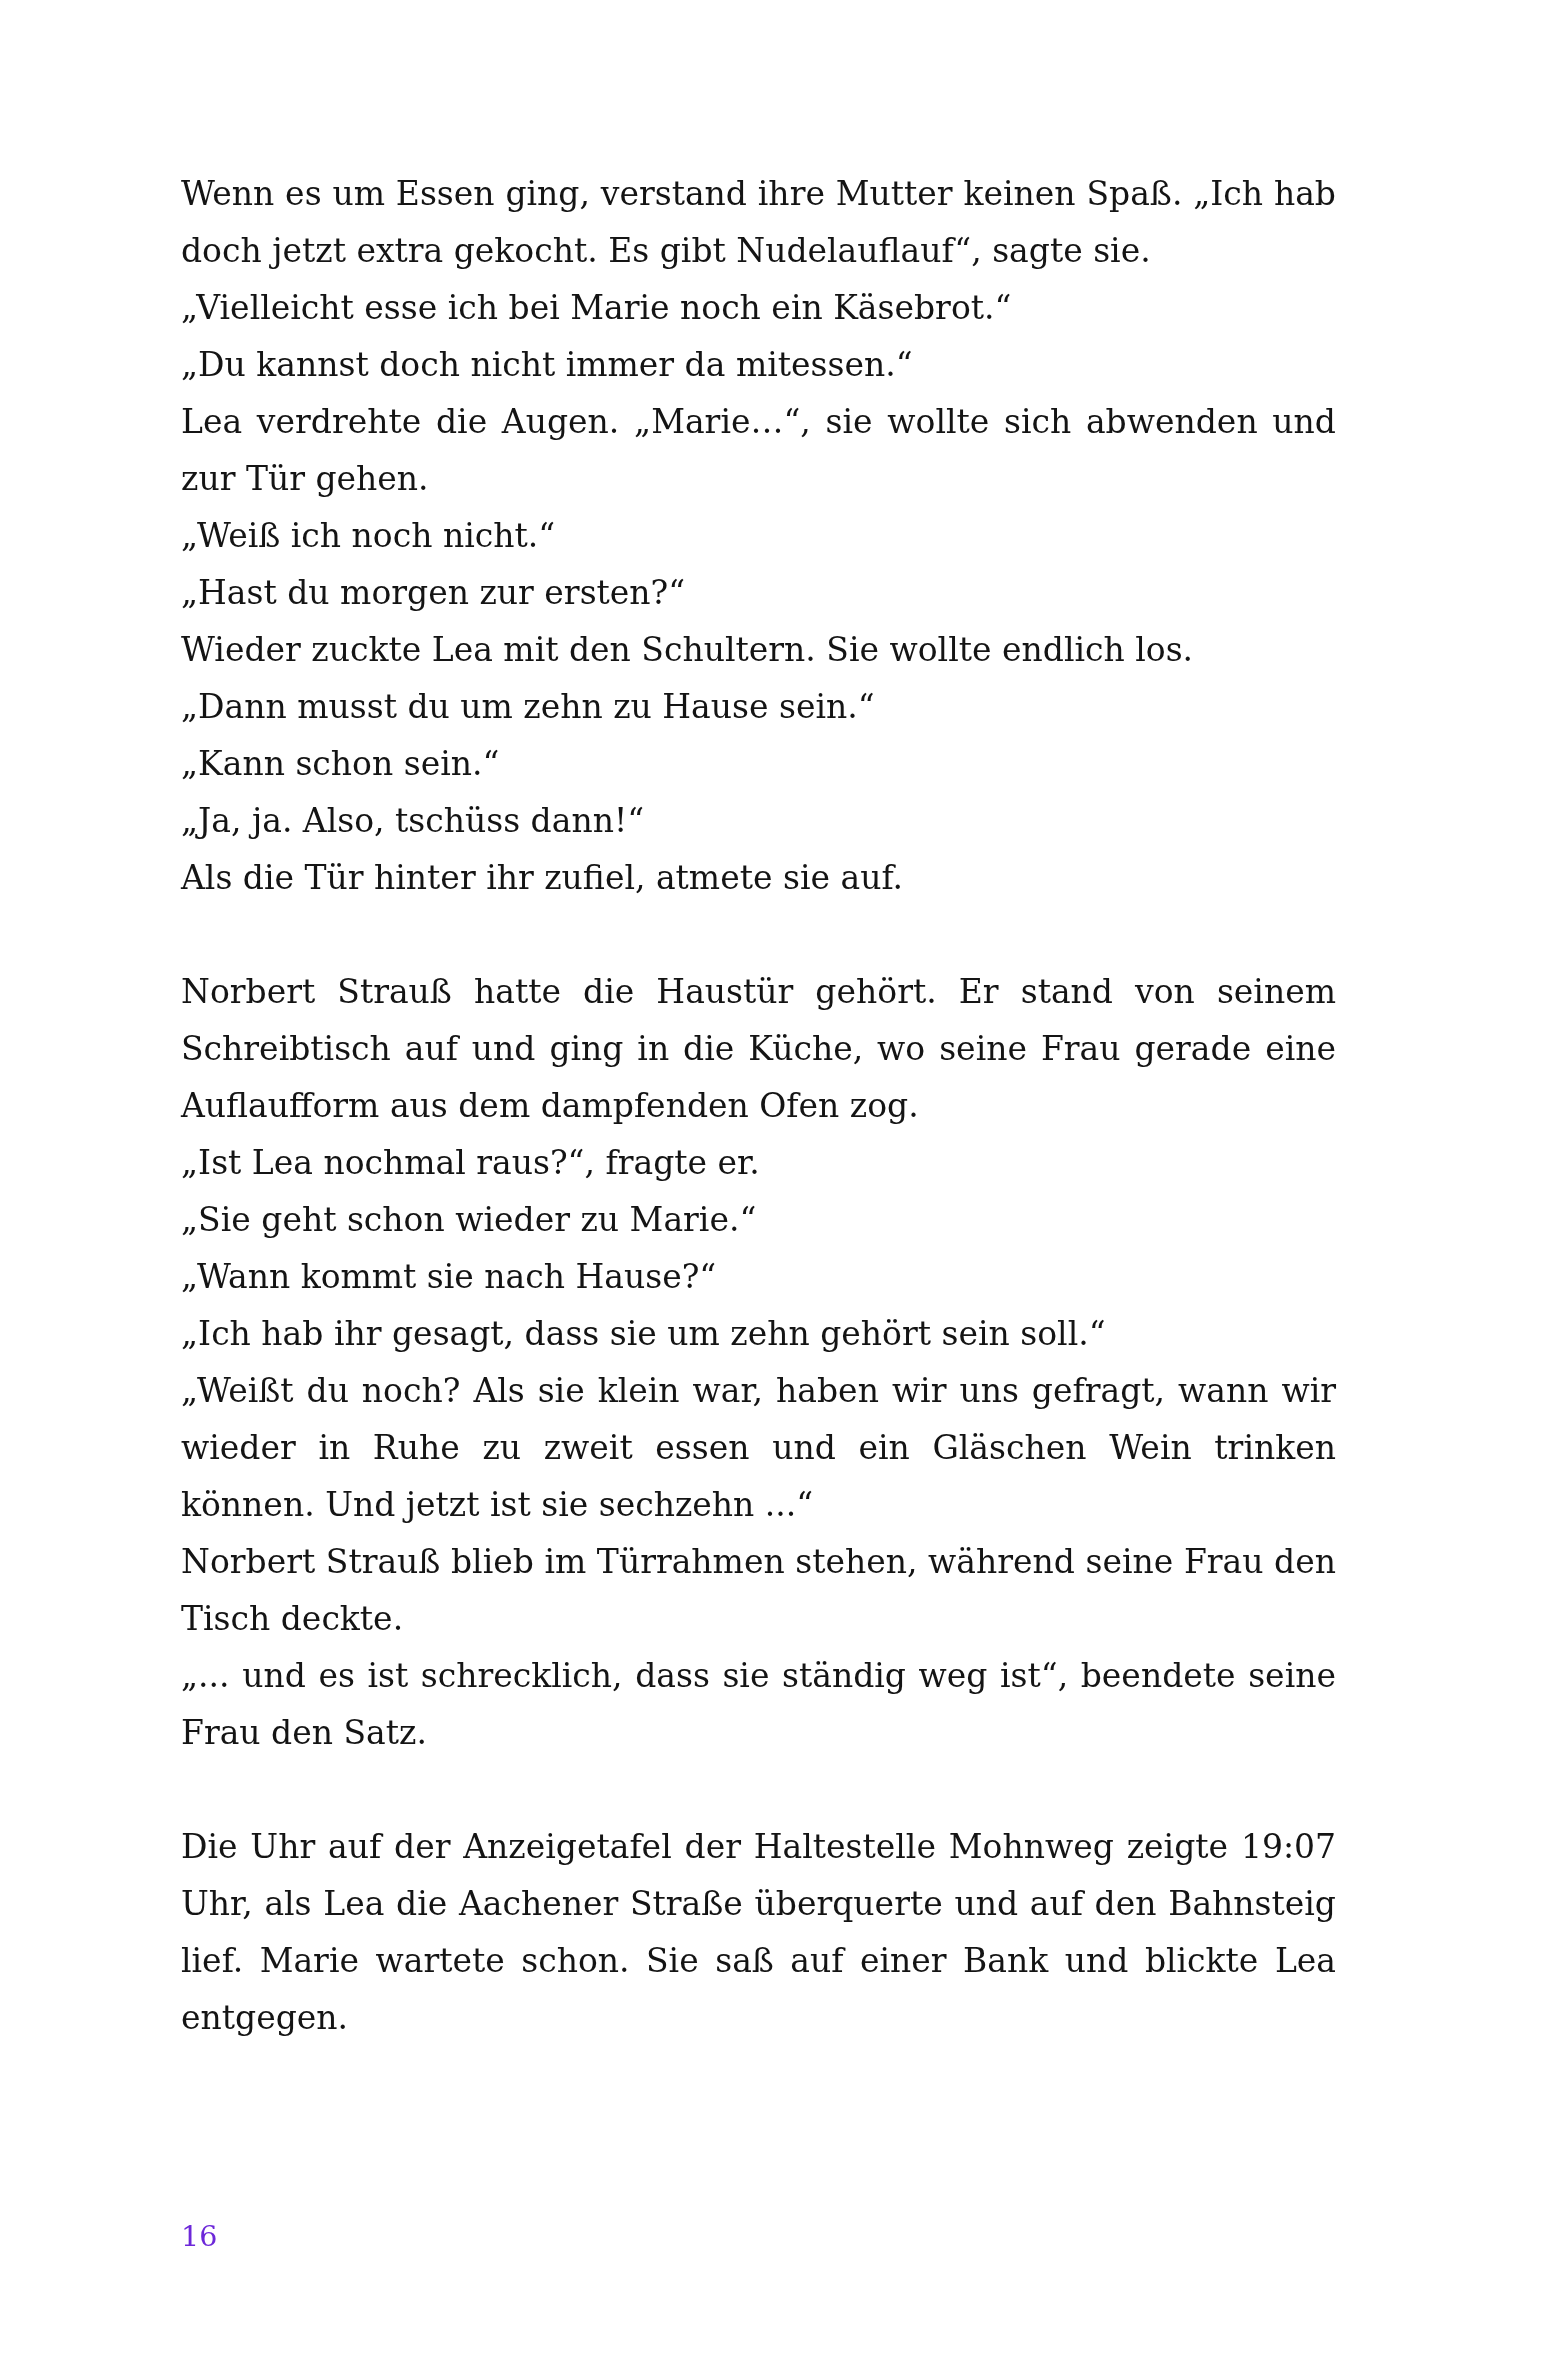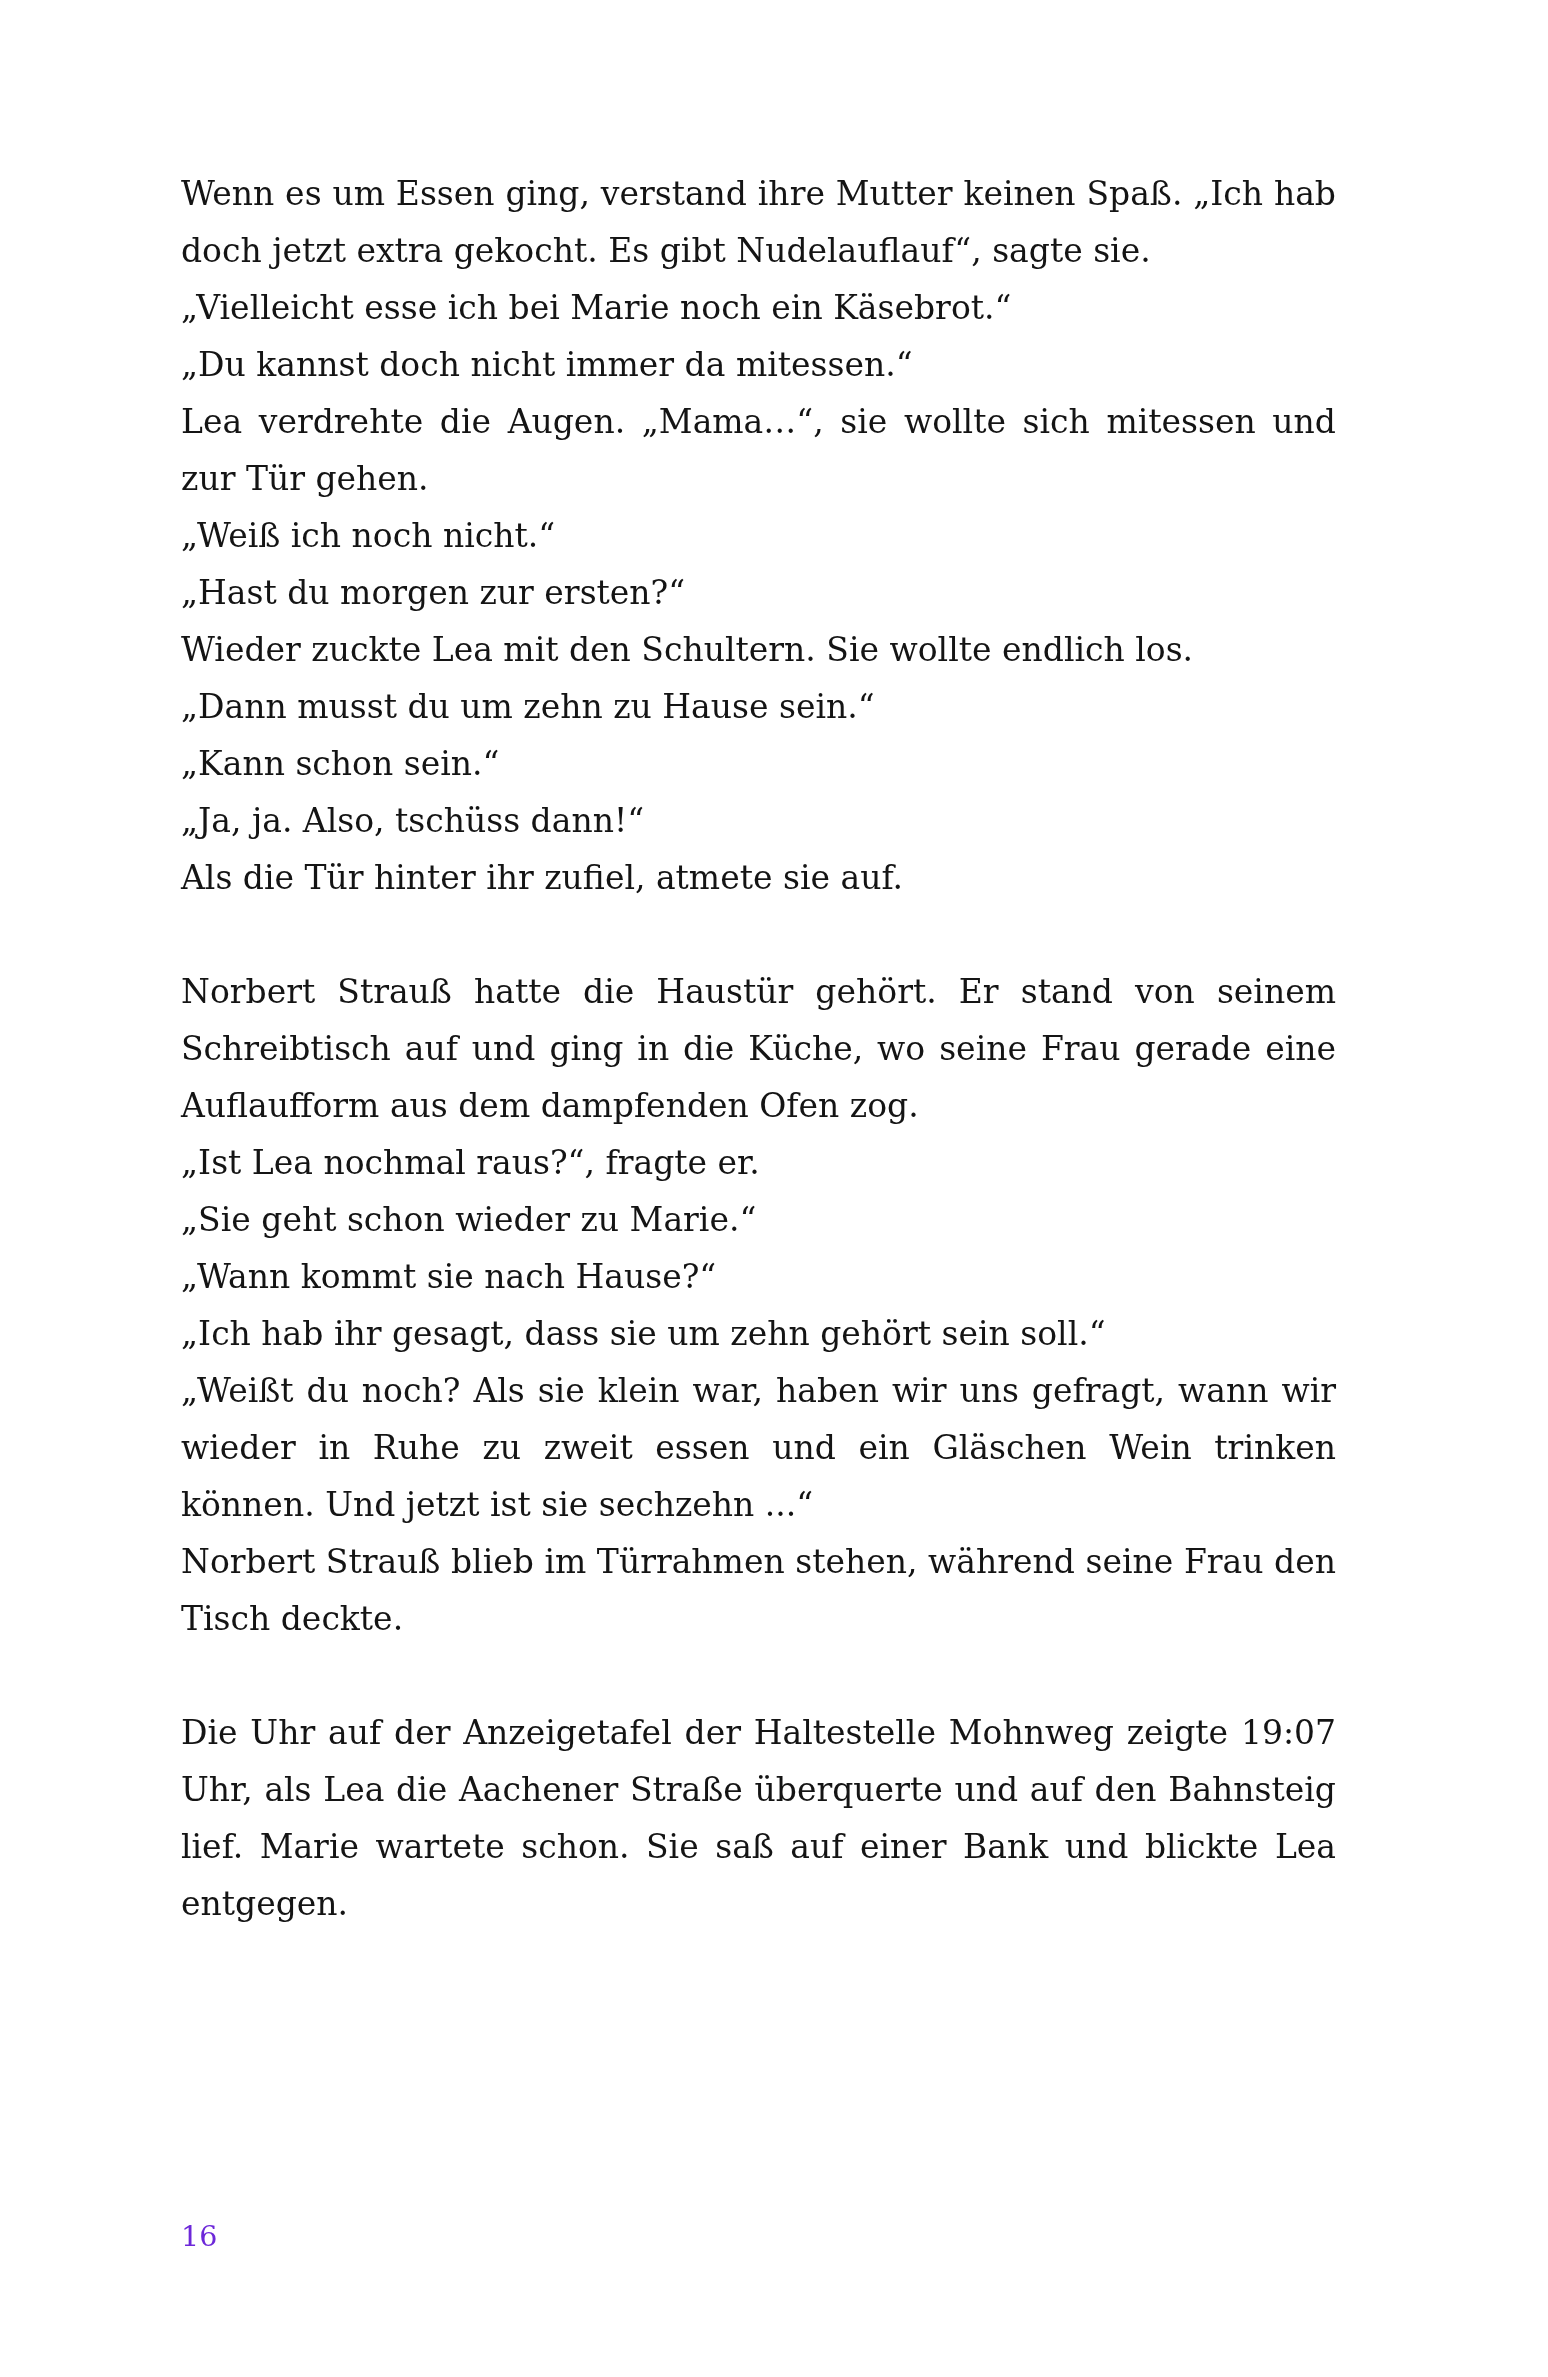--- a/index.html
+++ b/index.html
@@ -48,38 +48,39 @@
 </head>
 <body>
 
 <div class="page">
   <div class="content">
 
     <div class="section">
       <p>Wenn es um Essen ging, verstand ihre Mutter keinen Spaß. „Ich hab doch jetzt extra gekocht. Es gibt Nudelauflauf“, sagte sie.</p>
       <p>„Vielleicht esse ich bei Marie noch ein Käsebrot.“</p>
       <p>„Du kannst doch nicht immer da mitessen.“</p>
-      <p>Lea verdrehte die Augen. „Mama…“, sie wollte sich mitessen und zur Tür gehen.</p>
+      <p>Lea verdrehte die Augen. „Marie…“, sie wollte sich abwenden und zur Tür gehen.</p>
       <p>„Weiß ich noch nicht.“</p>
       <p>„Hast du morgen zur ersten?“</p>
       <p>Wieder zuckte Lea mit den Schultern. Sie wollte endlich los.</p>
       <p>„Dann musst du um zehn zu Hause sein.“</p>
       <p>„Kann schon sein.“</p>
       <p>„Ja, ja. Also, tschüss dann!“</p>
       <p>Als die Tür hinter ihr zufiel, atmete sie auf.</p>
     </div>
 
     <div class="section">
       <p>Norbert Strauß hatte die Haustür gehört. Er stand von seinem Schreibtisch auf und ging in die Küche, wo seine Frau gerade eine Auflaufform aus dem dampfenden Ofen zog.</p>
       <p>„Ist Lea nochmal raus?“, fragte er.</p>
       <p>„Sie geht schon wieder zu Marie.“</p>
       <p>„Wann kommt sie nach Hause?“</p>
       <p>„Ich hab ihr gesagt, dass sie um zehn gehört sein soll.“</p>
       <p>„Weißt du noch? Als sie klein war, haben wir uns gefragt, wann wir wieder in Ruhe zu zweit essen und ein Gläschen Wein trinken können. Und jetzt ist sie sechzehn ...“</p>
       <p>Norbert Strauß blieb im Türrahmen stehen, während seine Frau den Tisch deckte.</p>
+      <p>„... und es ist schrecklich, dass sie ständig weg ist“, beendete seine Frau den Satz.</p>
     </div>
 
     <div class="section">
       <p>Die Uhr auf der Anzeigetafel der Haltestelle Mohnweg zeigte 19:07 Uhr, als Lea die Aachener Straße überquerte und auf den Bahnsteig lief. Marie wartete schon. Sie saß auf einer Bank und blickte Lea entgegen.</p>
     </div>
 
   </div>
 
   <div class="page-number">16</div>
 </div>

